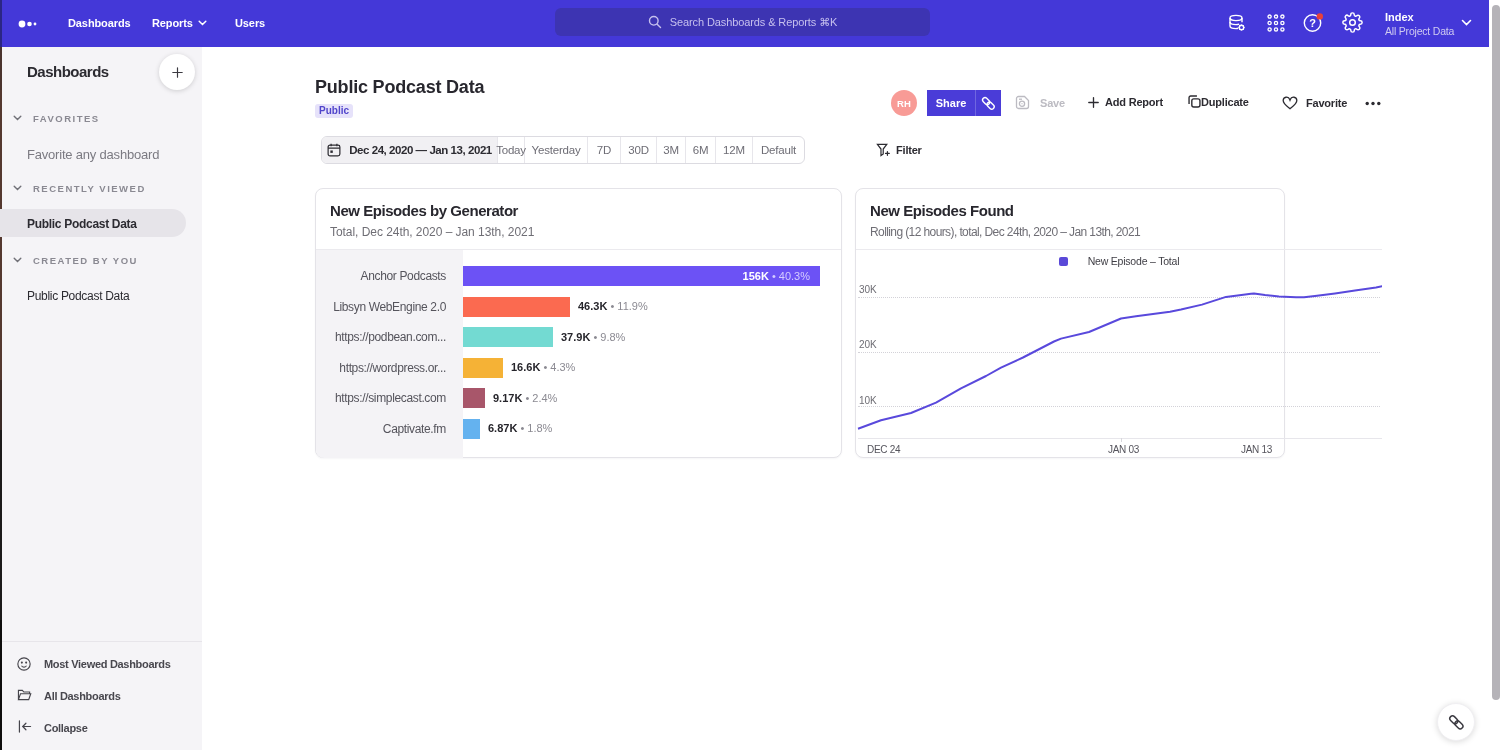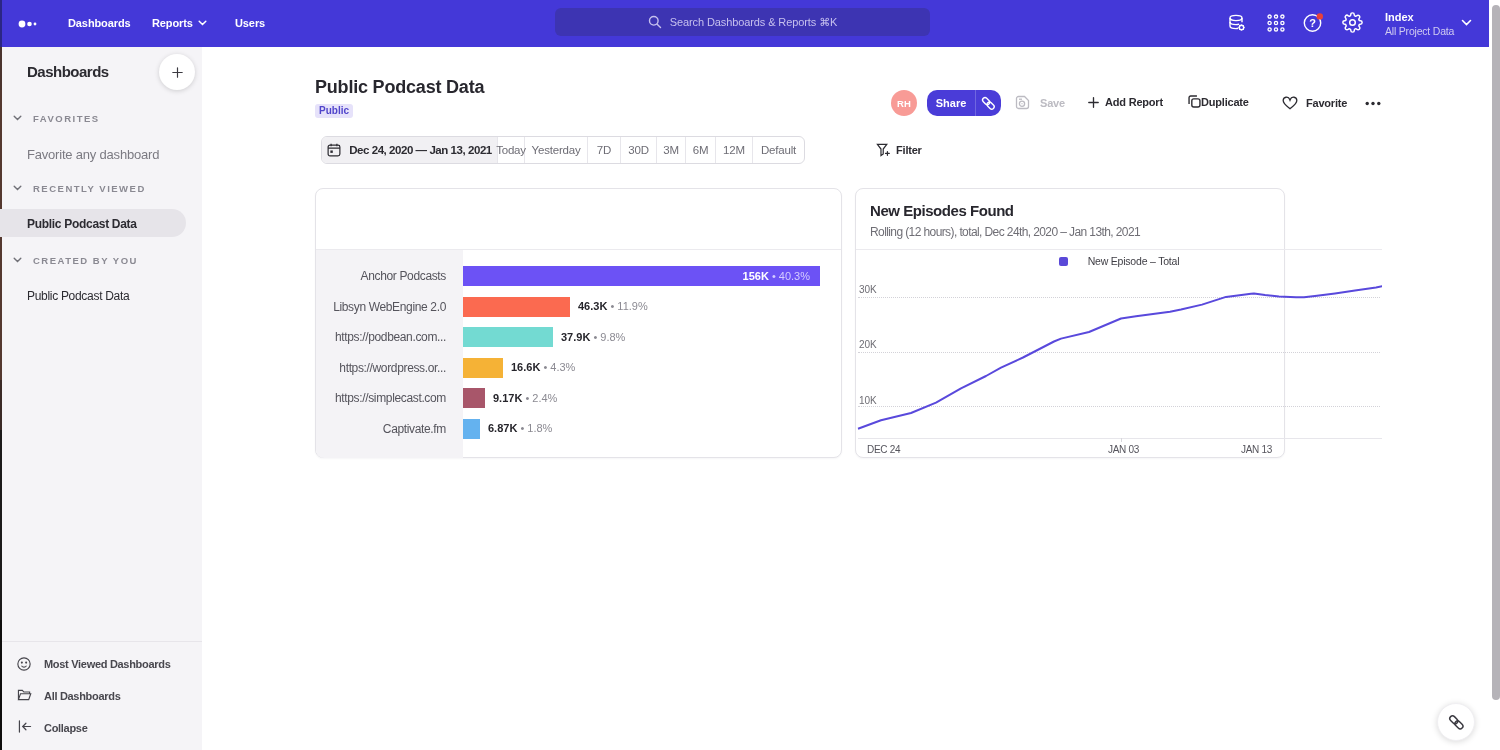--- a/index.html
+++ b/index.html
@@ -33,21 +33,21 @@
     color:#5145cb; font-size:10px; font-weight:700; line-height:14px; }
   #datebar { left:321px; top:136px; height:28px; display:flex; border:1px solid #dcdbe1; border-radius:6px; background:#fff; overflow:hidden; }
   .seg { flex:none; display:flex; align-items:center; justify-content:center; font-size:11.5px; letter-spacing:-0.2px; color:#6e6d75; border-right:1px solid #e7e6eb; }
   .seg:last-child { border-right:none; }
   #seg-date { width:176px; background:#f1f0f3; color:#2c2b31; font-weight:700; gap:8px; font-size:11.5px; letter-spacing:-0.45px; }
   #filter { left:876px; top:143px; display:flex; align-items:center; gap:5px;
     font-size:11px; font-weight:700; letter-spacing:-0.2px; color:#2c2b31; }
   
   #avatar { left:891px; top:90px; width:26px; height:26px; border-radius:50%; background:#f89b96;
     color:#fff; font-size:9.5px; font-weight:700; display:flex; align-items:center; justify-content:center; letter-spacing:0.2px; }
-  #sharebtn { left:927px; top:90px; height:26px; display:flex; background:#4a3cd8; border-radius:10px; overflow:hidden; }
+  #sharebtn { left:927px; top:90px; height:26px; display:flex; background:#4a3cd8; border-radius:0; overflow:hidden; }
   #share-l { width:49px; display:flex; align-items:center; justify-content:center; color:#fff; font-size:11px; font-weight:700;
     border-right:1px solid #6f66e0; }
   #share-r { width:25px; display:flex; align-items:center; justify-content:center; }
   .actrow { display:flex; align-items:center; font-size:11px; font-weight:700; letter-spacing:-0.2px; color:#2c2b31; }
   #saver { left:1015px; top:95px; color:#bcbbc2; gap:10px; }
   #addrep { left:1088px; top:96px; gap:6px; }
   #dup { left:1188px; top:95px; }
   #favb { left:1282px; top:96px; gap:8px; }
   
   .card { background:#fff; border:1px solid #e4e3e8; border-radius:8px; box-shadow:0 1px 2px rgba(20,20,43,.04); }
@@ -237,20 +237,24 @@
     </svg>
     <span>Favorite</span>
   </div>
   <svg class="abs" style="left:1365px;top:101px" width="16" height="5" viewBox="0 0 16 5">
     <circle cx="2.2" cy="2.5" r="1.7" fill="#2c2b31"></circle>
       <circle cx="8" cy="2.5" r="1.7" fill="#2c2b31"></circle>
       <circle cx="13.8" cy="2.5" r="1.7" fill="#2c2b31"></circle>
   </svg>
 
   <div class="abs card" id="card1">
+    <div class="abs" style="left:14px;top:13px">
+      <div class="ctitle">New Episodes by Generator</div>
+      <div class="csub">Total, Dec 24th, 2020 – Jan 13th, 2021</div>
+    </div>
     <div class="abs" style="left:0;top:60px;width:525px;height:1px;background:#ebeaee"></div>
     <div class="abs" id="graypanel"></div>
     <div class="blabel" style="top:80px">Anchor Podcasts</div>
     <div class="blabel" style="top:110.5px">Libsyn WebEngine 2.0</div>
     <div class="blabel" style="top:141px">https://podbean.com...</div>
     <div class="blabel" style="top:171.5px">https://wordpress.or...</div>
     <div class="blabel" style="top:202px">https://simplecast.com</div>
     <div class="blabel" style="top:232.5px">Captivate.fm</div>
     <div class="bar" style="top:77px;width:357px;background:#6c52f5"></div>
     <div class="bar" style="top:107.5px;width:107px;background:#fb6a50"></div>

